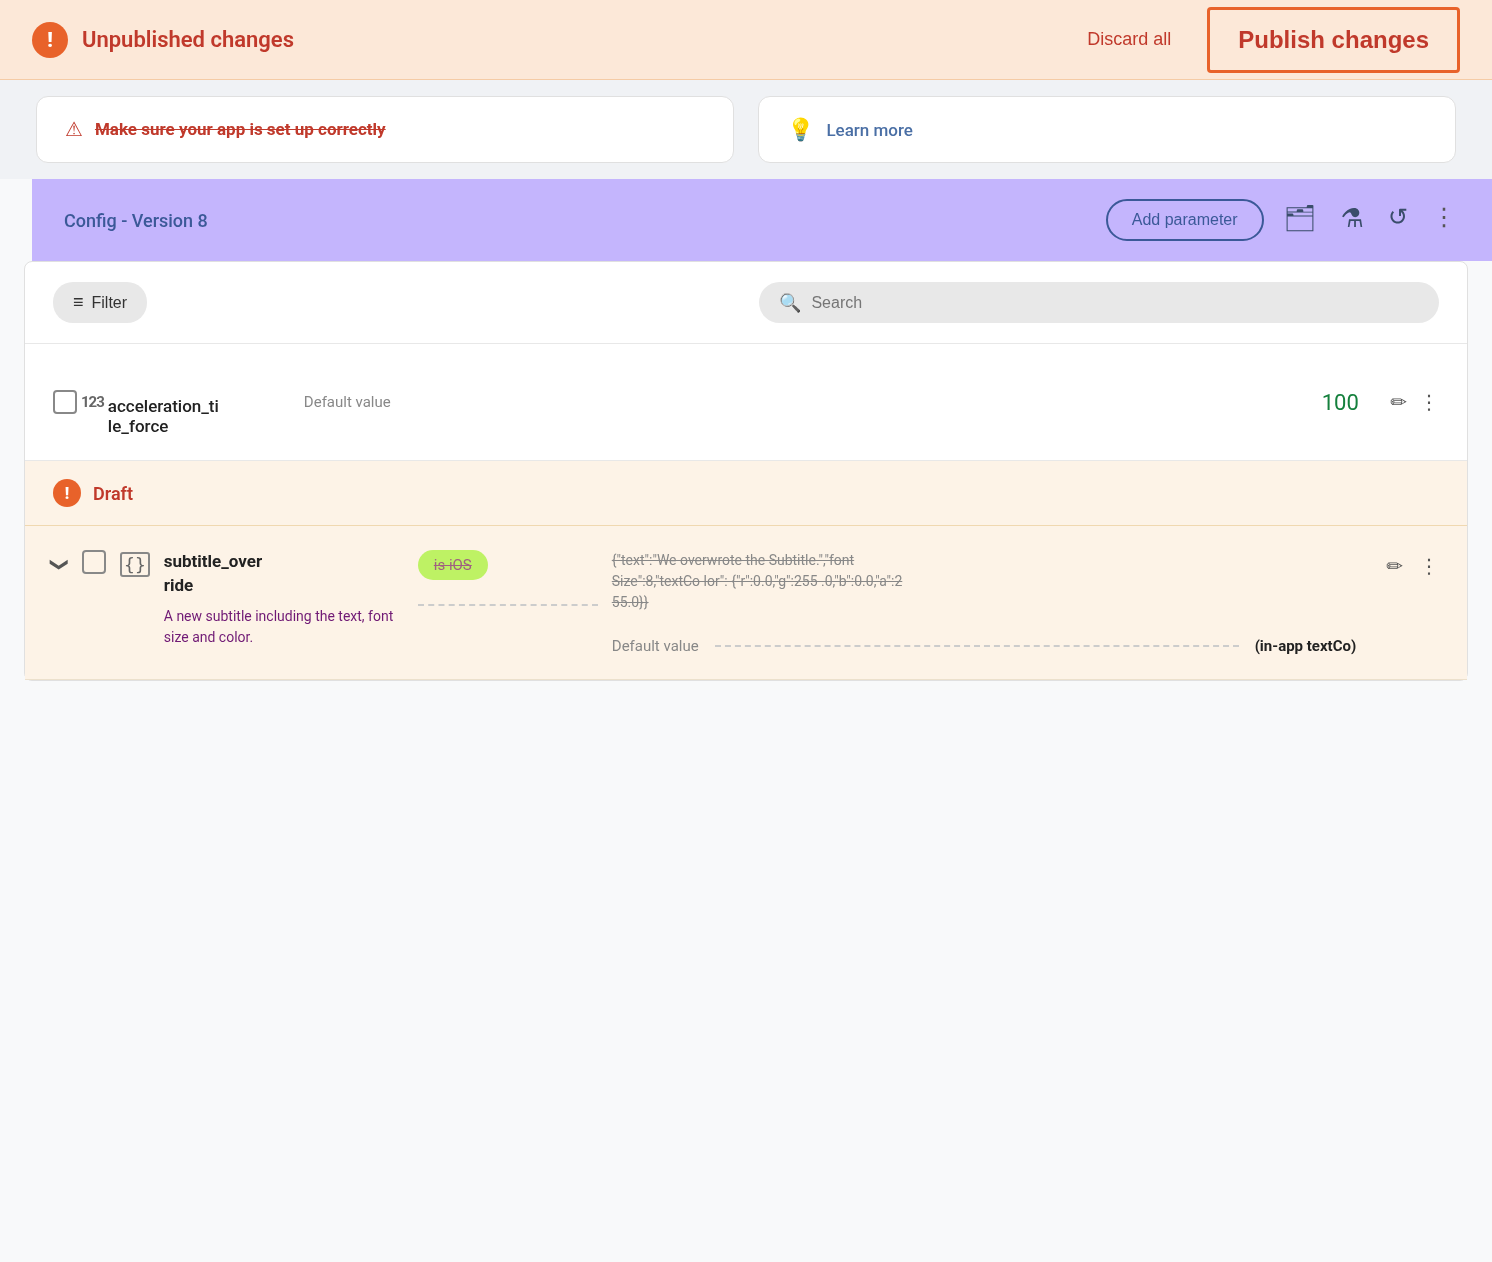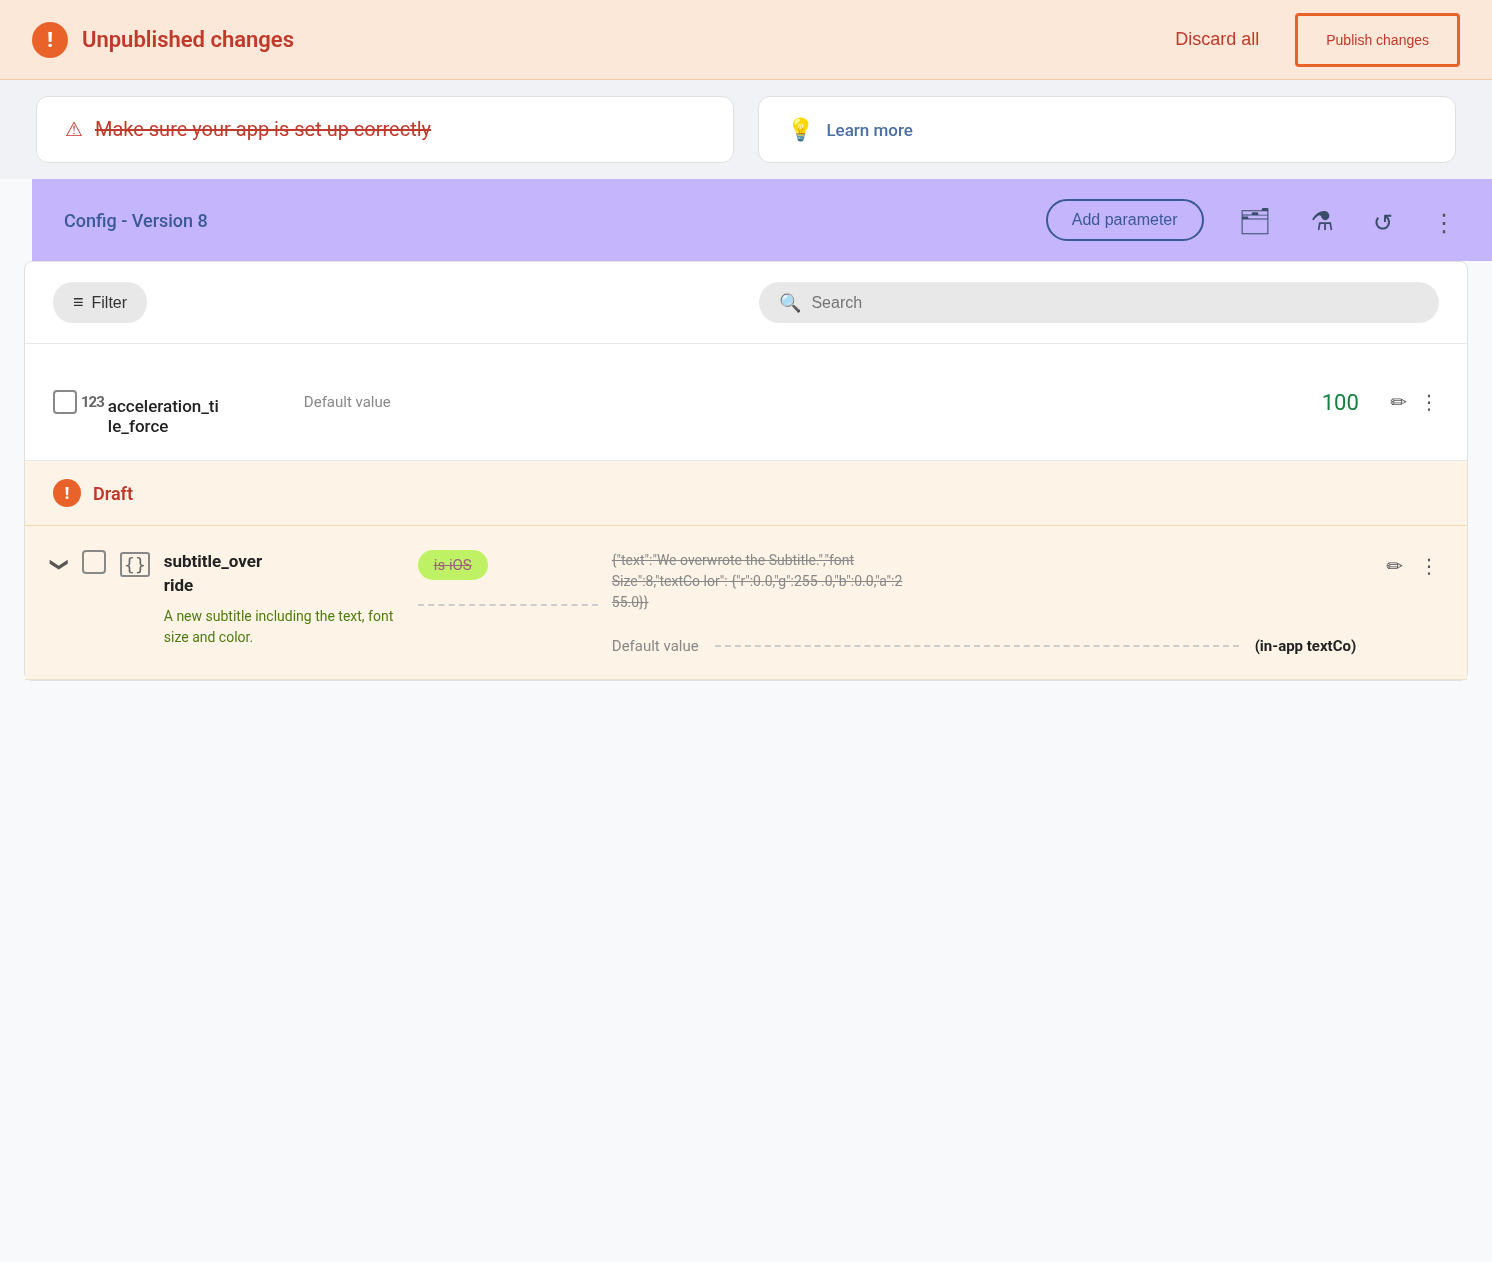--- a/index.html
+++ b/index.html
@@ -53,22 +53,22 @@
       color: #c0392b;
       font-size: 18px;
       font-weight: 500;
       background: none;
       border: none;
       cursor: pointer;
       padding: 8px 12px;
     }
     .publish-btn {
       color: #c0392b;
-      font-size: 14px;
-      font-weight: 400;
+      font-size: 24px;
+      font-weight: 700;
       background: none;
       border: 3px solid #e8622a;
       cursor: pointer;
       padding: 16px 28px;
       border-radius: 4px;
     }
 
     
     .cards-row {
       display: flex;
@@ -89,22 +89,22 @@
       display: flex;
       align-items: center;
       gap: 12px;
     }
     .card-warning-icon {
       color: #c0392b;
       font-size: 20px;
     }
     .card-warning-text {
       color: #c0392b;
-      font-size: 20px;
-      font-weight: 400;
+      font-size: 17px;
+      font-weight: 700;
       text-decoration: line-through;
     }
     .card-learn {
       display: flex;
       align-items: center;
       gap: 12px;
     }
     .learn-icon {
       color: #4a6fa5;
       font-size: 22px;
@@ -124,22 +124,22 @@
       margin-left: 32px;
     }
     .config-title {
       color: #3b5998;
       font-size: 18px;
       font-weight: 500;
       flex: 1;
     }
     .config-actions {
       display: flex;
-      align-items: flex-end;
-      gap: 31px;
+      align-items: flex-start;
+      gap: 16px;
     }
     .add-param-btn {
       color: #3b5998;
       font-size: 16px;
       font-weight: 500;
       background: none;
       border: 2px solid #3b5998;
       border-radius: 24px;
       padding: 10px 24px;
       cursor: pointer;
@@ -317,21 +317,21 @@
     }
     .draft-param-name {
       font-size: 17px;
       font-weight: 700;
       color: #222;
       word-break: break-all;
       line-height: 1.4;
     }
     .draft-param-desc {
       font-size: 14px;
-      color: #4d7c0f;
+      color: #701a75;
       margin-top: 8px;
       line-height: 1.5;
     }
 
     
     .condition-area {
       display: flex;
       flex-direction: column;
       align-items: flex-start;
       min-width: 160px;

